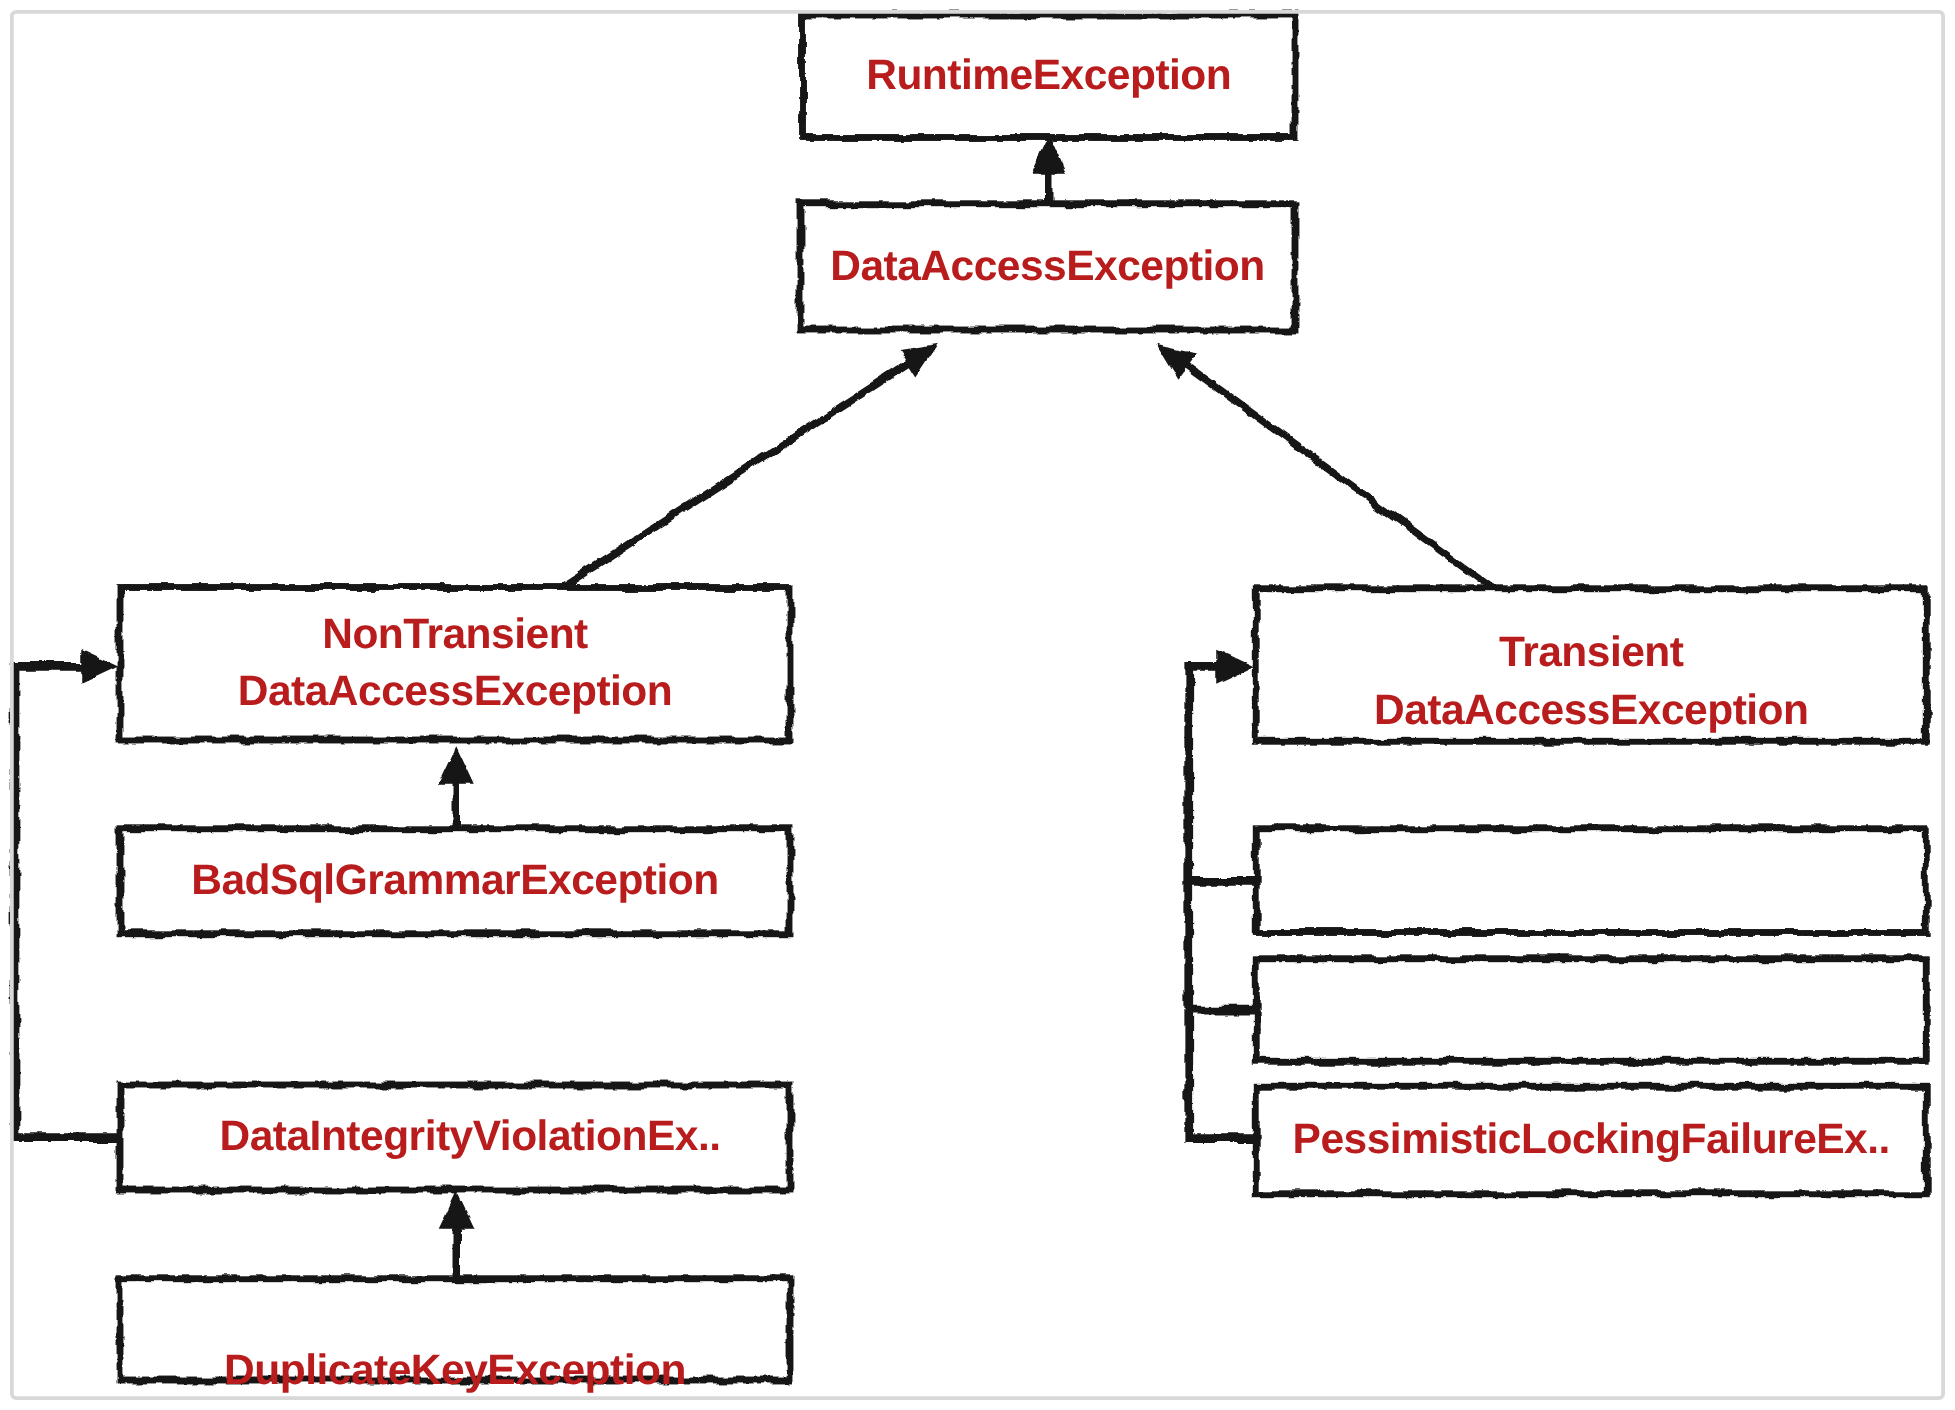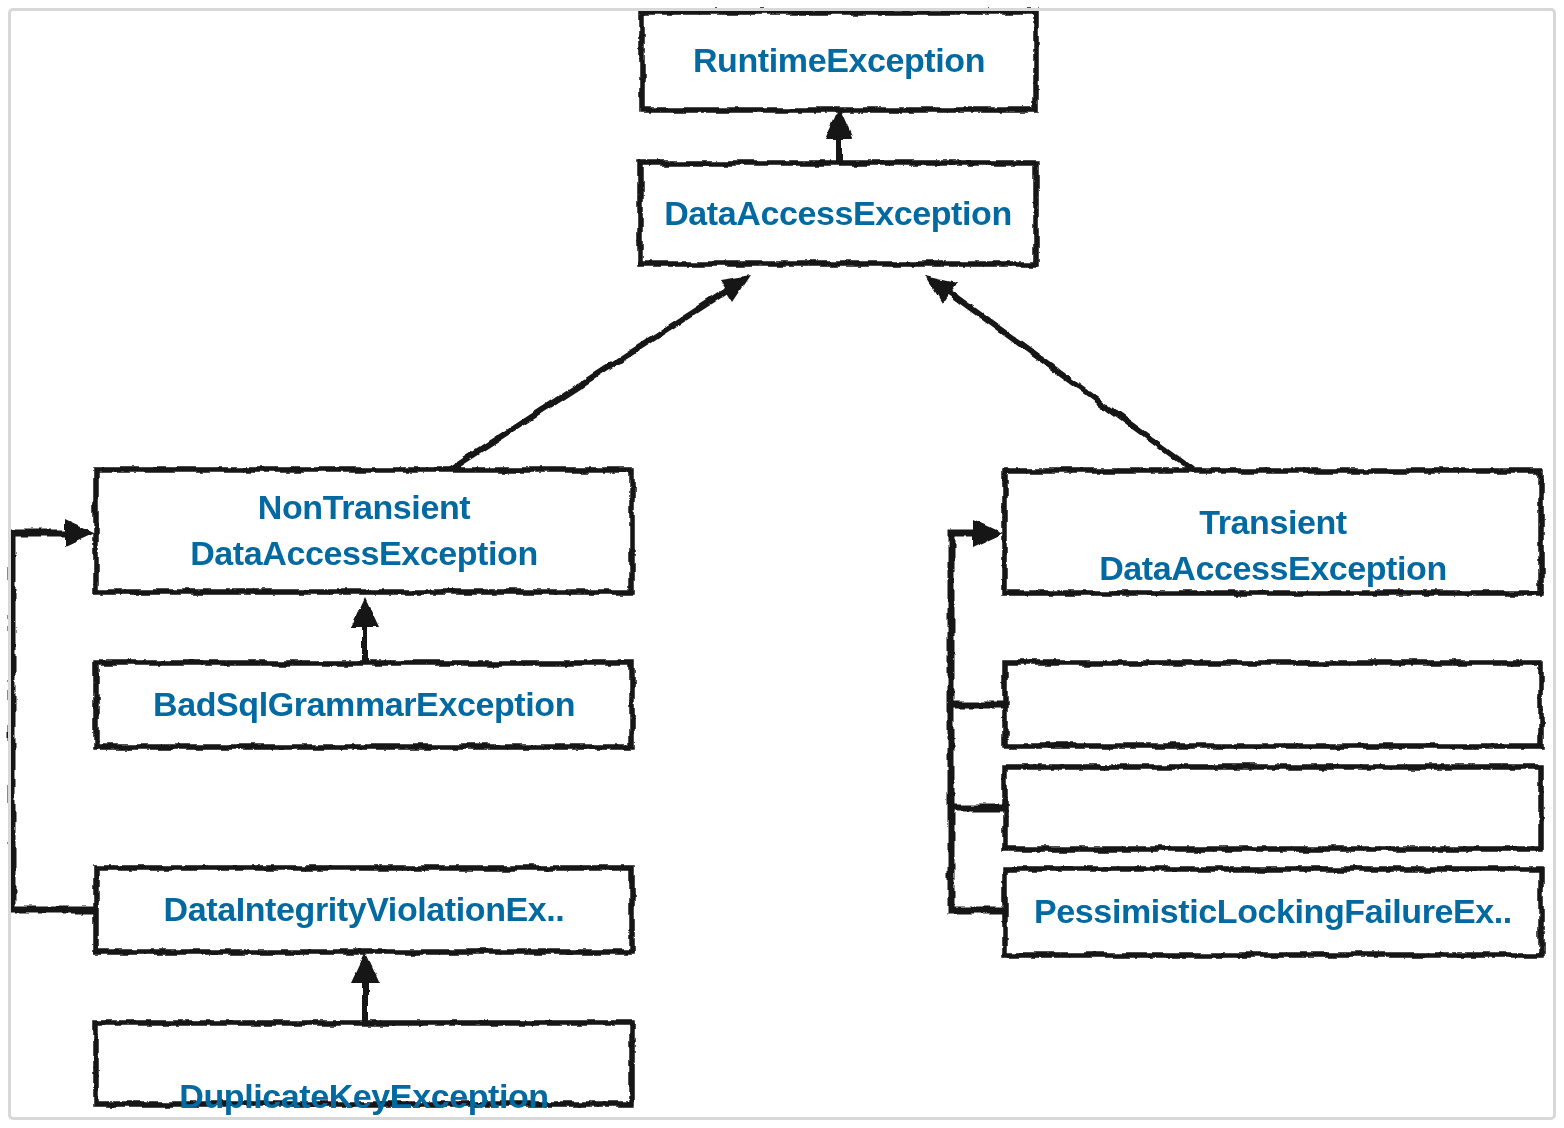--- a/index.html
+++ b/index.html
@@ -31,34 +31,34 @@
     top: 0;
     width: 1564px;
     height: 1128px;
   }
   .node {
     position: absolute;
     display: flex;
     align-items: center;
     justify-content: center;
     text-align: center;
-    color: #0369a1;
+    color: #b91c1c;
     font-weight: 700;
     font-size: 34px;
     letter-spacing: -0.4px;
     line-height: 1.35;
     white-space: pre-line;
     pointer-events: none;
   }
   
   .n-runtime        { left: 642px;  top: 12px;  width: 394px; height: 98px;  }
   .n-dataaccess     { left: 640px;  top: 163px; width: 396px; height: 101px; }
   .n-nontransient   { left: 96px;   top: 470px; width: 536px; height: 122px; }
   .n-badsql         { left: 96px;   top: 663px; width: 536px; height: 84px;  }
-  .n-dataintegrity  { left: 96px;   top: 868px; width: 536px; height: 84px;  }
+  .n-dataintegrity  { left: 108px;   top: 868px; width: 536px; height: 84px;  }
   .n-duplicatekey   { left: 96px;   top: 1056px; width: 536px; height: 81px; }
   .n-transient      { left: 1005px; top: 485px; width: 536px; height: 122px; }
   .n-querytimeout   { left: 1005px; top: 663px; width: 536px; height: 83px;  }
   .n-optimistic     { left: 1005px; top: 767px; width: 536px; height: 82px;  }
   .n-pessimistic    { left: 1005px; top: 869px; width: 536px; height: 86px;  }
 </style>
 </head>
 <body>
 
 <div class="stage">

